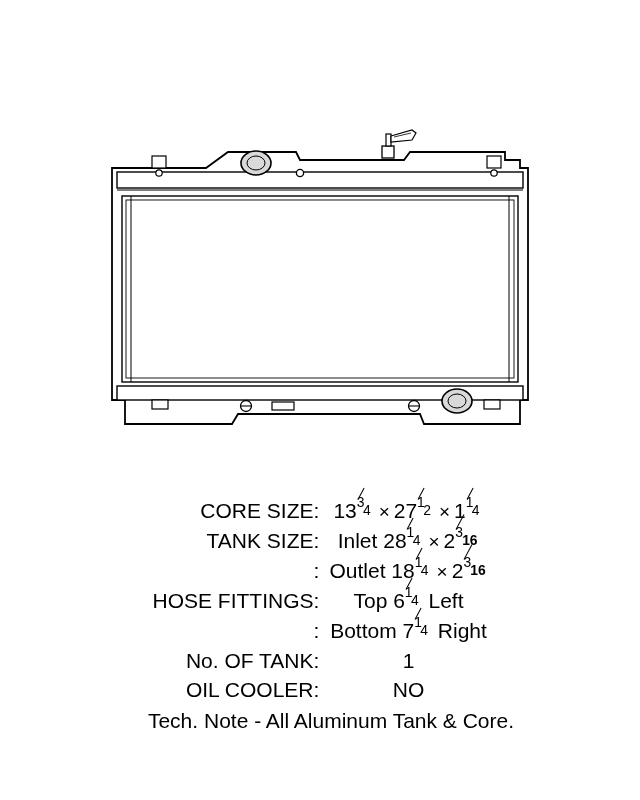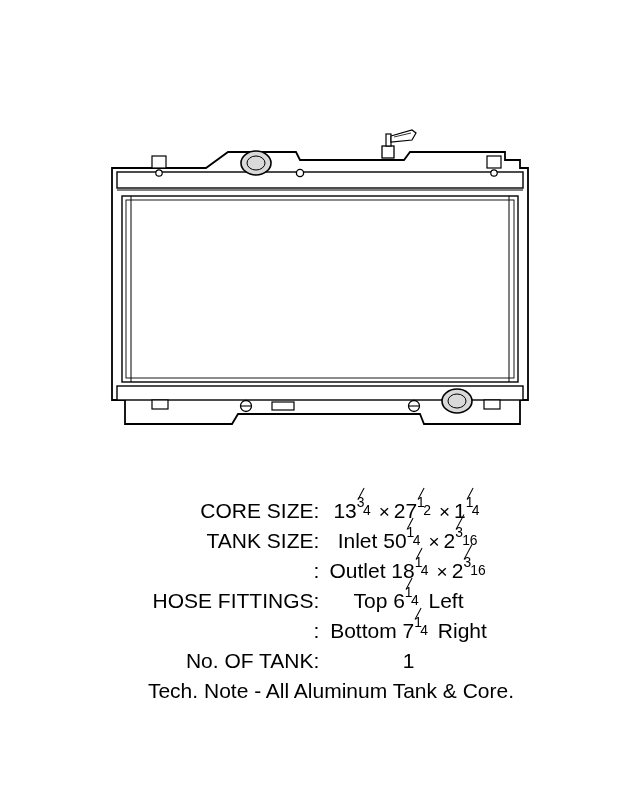--- a/index.html
+++ b/index.html
@@ -86,21 +86,21 @@
     transform-origin: left center;
   }
   .frac .den {
     position: absolute;
     left: 0.44em;
     top: 0.30em;
     font-size: 0.66em;
   }
   .frac.wide { width: 1.15em; }
   .frac.wide .bar { width: 0.80em; }
-  .frac.wide .den { left: 0.50em; }
+  .frac.wide .den { left: 0.50em; font-weight: bold; }
   .times {
     padding: 0 4px;
     font-size: 19px;
   }
   #technote {
     text-align: center;
     font-size: 21px;
     padding-left: 22px;
   }
 </style>
@@ -191,21 +191,21 @@
           <td class="label">CORE SIZE</td>
           <td class="colon">:</td>
           <td class="value">
             <span>13</span><span class="frac"><span class="num">3</span><span class="bar"></span><span class="den">4</span></span><span class="times">×</span><span>27</span><span class="frac"><span class="num">1</span><span class="bar"></span><span class="den">2</span></span><span class="times">×</span><span>1</span><span class="frac"><span class="num">1</span><span class="bar"></span><span class="den">4</span></span>
           </td>
         </tr>
         <tr>
           <td class="label">TANK SIZE</td>
           <td class="colon">:</td>
           <td class="value">
-            <span>Inlet 50</span><span class="frac"><span class="num">1</span><span class="bar"></span><span class="den">4</span></span><span class="times">×</span><span>2</span><span class="frac wide"><span class="num">3</span><span class="bar"></span><span class="den">16</span></span>
+            <span>Inlet 28</span><span class="frac"><span class="num">1</span><span class="bar"></span><span class="den">4</span></span><span class="times">×</span><span>2</span><span class="frac wide"><span class="num">3</span><span class="bar"></span><span class="den">16</span></span>
           </td>
         </tr>
         <tr>
           <td class="label"></td>
           <td class="colon">:</td>
           <td class="value">
             <span>Outlet 18</span><span class="frac"><span class="num">1</span><span class="bar"></span><span class="den">4</span></span><span class="times">×</span><span>2</span><span class="frac wide"><span class="num">3</span><span class="bar"></span><span class="den">16</span></span>
           </td>
         </tr>
         <tr>
@@ -219,19 +219,24 @@
           <td class="label"></td>
           <td class="colon">:</td>
           <td class="value">
             <span>Bottom 7</span><span class="frac"><span class="num">1</span><span class="bar"></span><span class="den">4</span></span><span>&nbsp;Right</span>
           </td>
         </tr>
         <tr>
           <td class="label">No. OF TANK</td>
           <td class="colon">:</td>
           <td class="value">1</td>
+        </tr>
+        <tr>
+          <td class="label">OIL COOLER</td>
+          <td class="colon">:</td>
+          <td class="value">NO</td>
         </tr>
       </tbody>
     </table>
     <div id="technote">Tech. Note - All Aluminum Tank &amp; Core.</div>
   </div>
 
 </div>
 
 </body></html>

